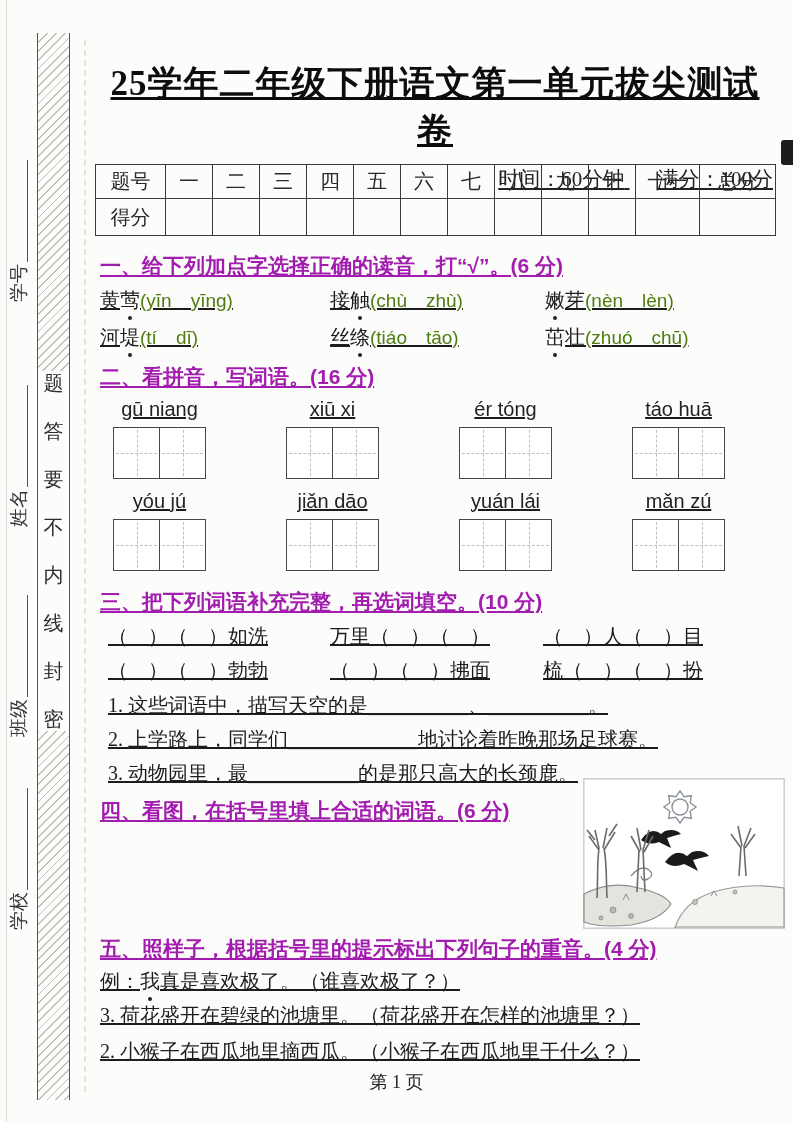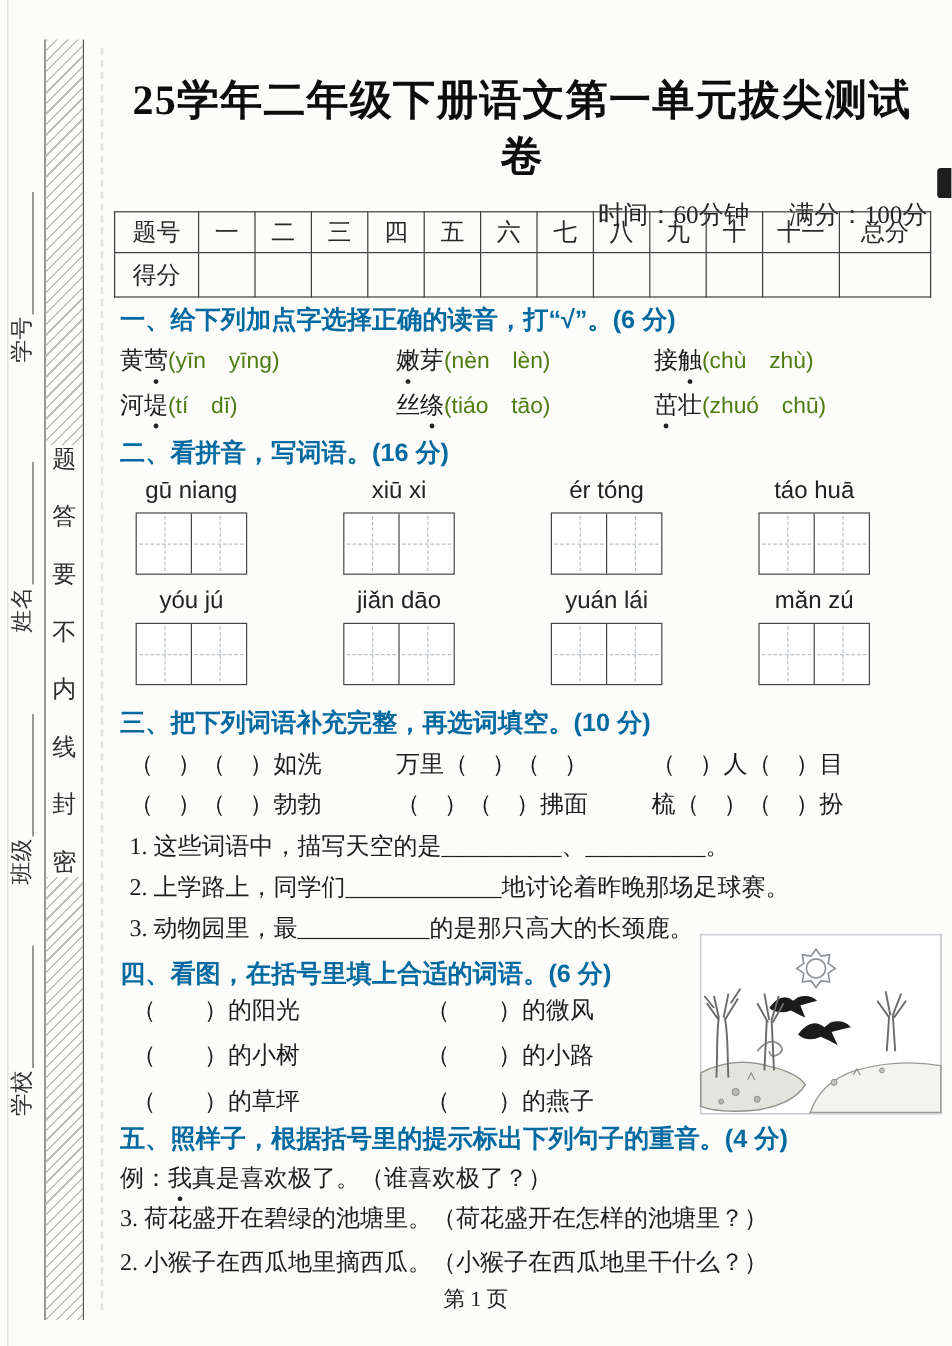--- a/index.html
+++ b/index.html
@@ -1,19 +1,19 @@
 <!DOCTYPE html>
 <html><head>
 <meta charset="utf-8">
 <style>
   html,body{margin:0;padding:0;}
   body{background:#ffffff;}
   .sheet{position:relative;width:793px;height:1122px;background:#fcfcfa;overflow:hidden;
          font-family:"Liberation Serif",serif;color:#1c1c1c;}
-  .abs{position:absolute;}
+  .abs{position:absolute;text-decoration:underline;}
 
   
   .page-edge{position:absolute;left:6px;top:0;bottom:0;border-left:1px solid #dcdcd8;}
   .seal-band{position:absolute;left:37px;top:33px;bottom:22px;width:31px;
              border-left:1.6px solid #555;border-right:1.6px solid #555;
              display:flex;flex-direction:column;background:#fcfcfa;}
   .hatch{background:repeating-linear-gradient(135deg,#c0c0bc 0 1.3px,transparent 1.3px 6.2px);}
   .hatch-top{height:338px;}
   .hatch-bottom{flex:1;}
   .seal-chars{height:356px;display:flex;flex-direction:column;justify-content:space-between;
@@ -25,27 +25,27 @@
   .side-label{font-size:19px;color:#333;line-height:1.2;white-space:nowrap;}
   .side-line{display:inline-block;width:102px;border-bottom:1.6px solid #555;margin:0 0 3px 2px;}
 
   
   .main{position:absolute;left:95px;top:0;width:690px;height:1122px;}
   .title{top:60px;left:0;width:680px;text-align:center;font-size:35px;font-weight:700;
          letter-spacing:1px;color:#0d0d0d;}
   .meta{top:129px;right:12px;font-size:21px;color:#222;margin-top:36px;}
   .meta .gap{margin-left:28px;}
 
-  table.score{top:176px;left:0;width:680px;border-collapse:collapse;table-layout:fixed;
+  table.score{top:164px;left:0;width:680px;border-collapse:collapse;table-layout:fixed;
               position:absolute;background:transparent;}
   table.score td{border:1.6px solid #3c3c3c;text-align:center;font-size:20px;color:#2a2a2a;
                  padding:0;height:33px;}
   table.score tr.scorerow td{height:36px;}
 
-  .sec-h{font-family:"Liberation Sans",sans-serif;font-weight:700;font-size:21px;color:#0369a1;
+  .sec-h{font-family:"Liberation Sans",sans-serif;font-weight:700;font-size:21px;color:#a21caf;
          white-space:nowrap;}
   .bodyline{font-size:20px;color:#1d1d1d;white-space:nowrap;}
 
   .s1-row{left:5px;width:675px;display:grid;grid-template-columns:230px 215px 1fr;}
   .word-item{font-size:20px;white-space:nowrap;}
   .hz{color:#1d1d1d;}
   .dotted{position:relative;display:inline-block;}
   .dotted::after{content:"";position:absolute;left:50%;transform:translateX(-50%);bottom:-6px;
                  width:4px;height:4px;border-radius:50%;background:#222;}
   .py{font-family:"Liberation Sans",sans-serif;font-size:19px;color:#4d7c0f;}
@@ -167,22 +167,22 @@
             <td></td>
             <td></td>
             <td></td>
           </tr>
       </tbody>
     </table>
 
     <div class="abs sec-h" style="top:252px;left:5px;">一、给下列加点字选择正确的读音，打“√”。(6 分)</div>
     <div class="abs s1-row" id="s1-row0" style="top:287px;">
         <span class="word-item"><span class="hz">黄</span><span class="hz dotted">莺</span><span class="py">(yīn　yīng)</span></span>
+        <span class="word-item"><span class="hz">接</span><span class="hz dotted">触</span><span class="py">(chù　zhù)</span></span>
         <span class="word-item"><span class="hz dotted">嫩</span><span class="hz">芽</span><span class="py">(nèn　lèn)</span></span>
-        <span class="word-item"><span class="hz">接</span><span class="hz dotted">触</span><span class="py">(chù　zhù)</span></span>
       </div>
     <div class="abs s1-row" id="s1-row1" style="top:324px;">
         <span class="word-item"><span class="hz">河</span><span class="hz dotted">堤</span><span class="py">(tí　dī)</span></span>
         <span class="word-item"><span class="hz">丝</span><span class="hz dotted">绦</span><span class="py">(tiáo　tāo)</span></span>
         <span class="word-item"><span class="hz dotted">茁</span><span class="hz">壮</span><span class="py">(zhuó　chū)</span></span>
       </div>
 
     <div class="abs sec-h" style="top:363px;left:5px;">二、看拼音，写词语。(16 分)</div>
     <div class="abs s2-row" id="s2-row0" style="top:398px;">
         <div class="py-col">
@@ -254,28 +254,20 @@
     <div class="abs s3-row" id="s3-row1" style="top:657px;">
         <span>（　）（　）勃勃</span>
         <span>（　）（　）拂面</span>
         <span>梳（　）（　）扮</span>
       </div>
     <div class="abs fill" style="top:692px;">1. 这些词语中，描写天空的是__________、__________。</div>
     <div class="abs fill" style="top:726px;">2. 上学路上，同学们_____________地讨论着昨晚那场足球赛。</div>
     <div class="abs fill" style="top:760px;">3. 动物园里，最___________的是那只高大的长颈鹿。</div>
 
     <div class="abs sec-h" style="top:797px;left:5px;">四、看图，在括号里填上合适的词语。(6 分)</div>
-    <div class="abs s4-grid" id="s4-grid">
-        <div class="s4-item">（　　）的阳光</div>
-        <div class="s4-item">（　　）的微风</div>
-        <div class="s4-item">（　　）的小树</div>
-        <div class="s4-item">（　　）的小路</div>
-        <div class="s4-item">（　　）的草坪</div>
-        <div class="s4-item">（　　）的燕子</div>
-      </div>
 
     <div class="abs illus">
       <svg width="202" height="151" viewBox="0 0 202 151">
         <rect x="0.8" y="0.8" width="200.4" height="149.4" fill="#ffffff" stroke="#c9ced3" stroke-width="1.5"></rect>
         <g>
           <path d="M92,150 Q100,124 130,114 Q165,104 201,110 L201,149 L92,149 Z" fill="#f3f3ef" stroke="#9a9a96" stroke-width="1.2"></path>
           <path d="M1,116 Q28,102 56,110 Q82,116 88,126 Q78,142 48,147 Q16,150 1,144 Z" fill="#e4e4df" stroke="#8e8e8a" stroke-width="1.2"></path>
           <circle cx="30" cy="132" r="3" fill="#b9b9b3" stroke="#8b8b86" stroke-width="0.8"></circle>
           <circle cx="48" cy="138" r="2.5" fill="#b9b9b3" stroke="#8b8b86" stroke-width="0.8"></circle>
           <circle cx="18" cy="140" r="2" fill="#b9b9b3" stroke="#8b8b86" stroke-width="0.8"></circle>

